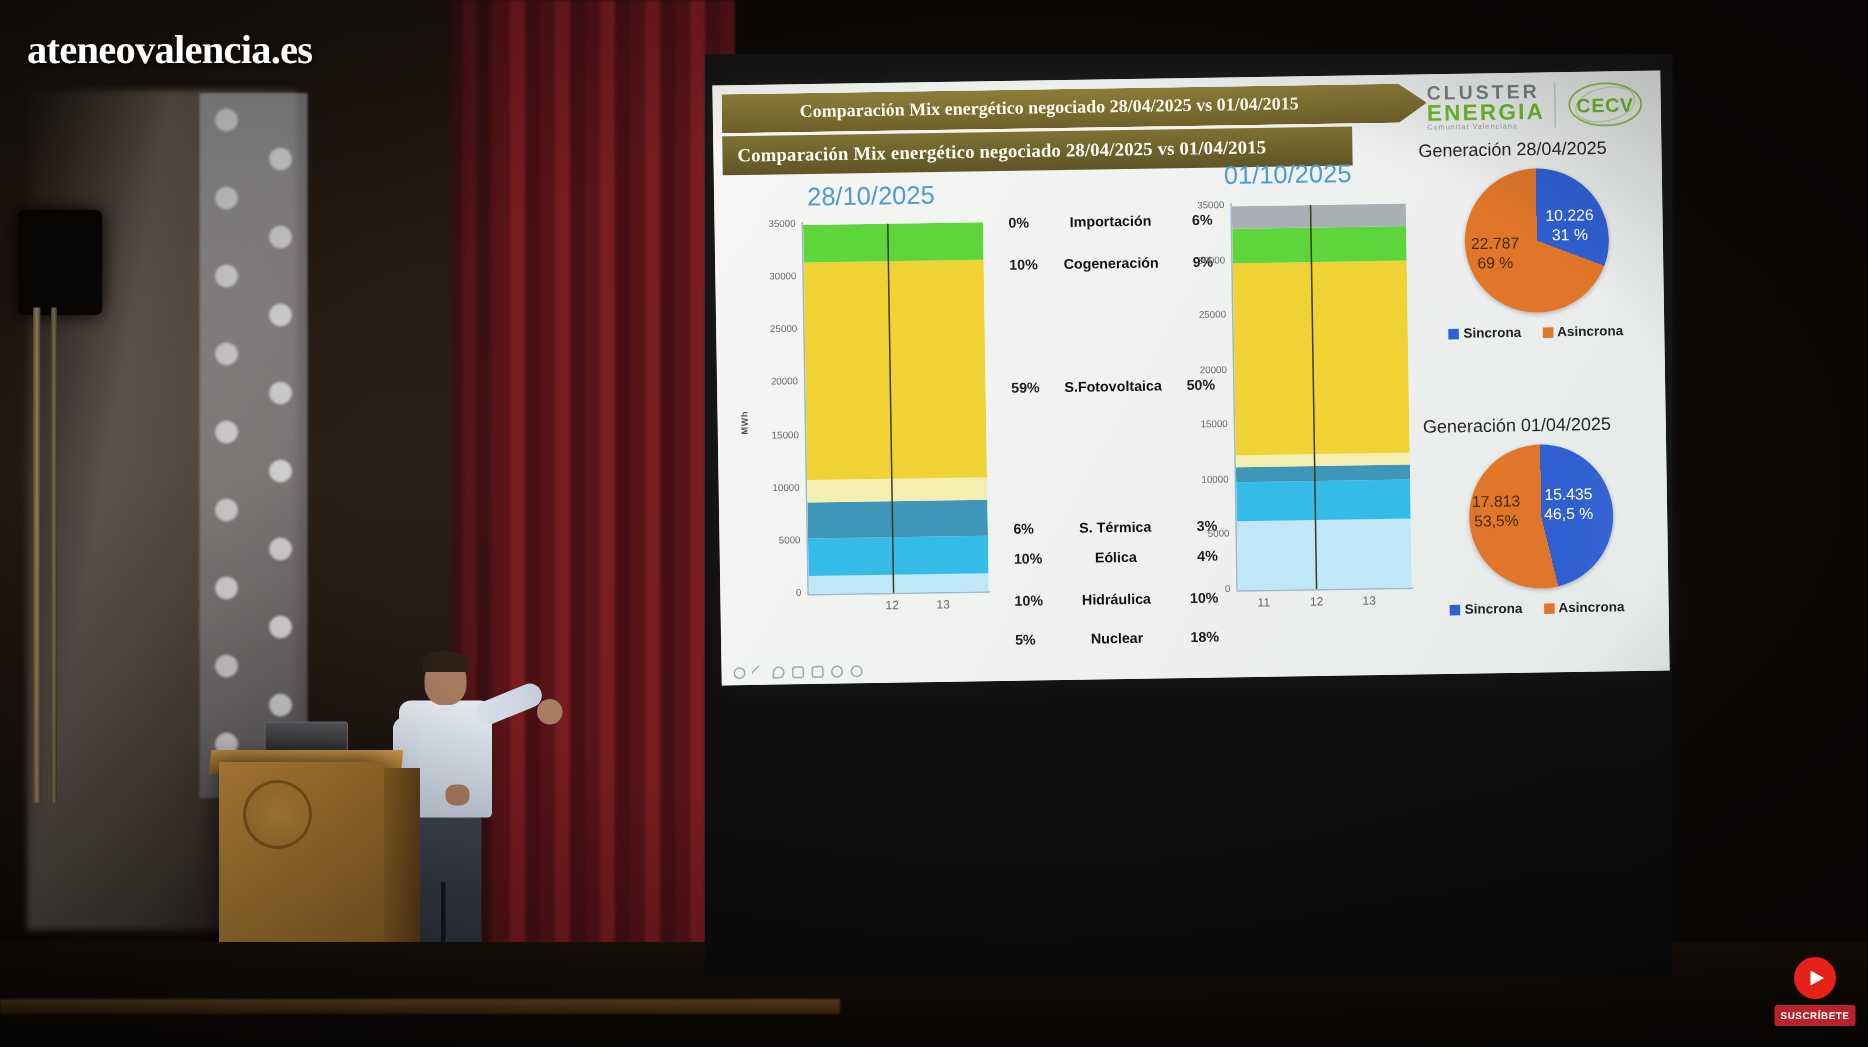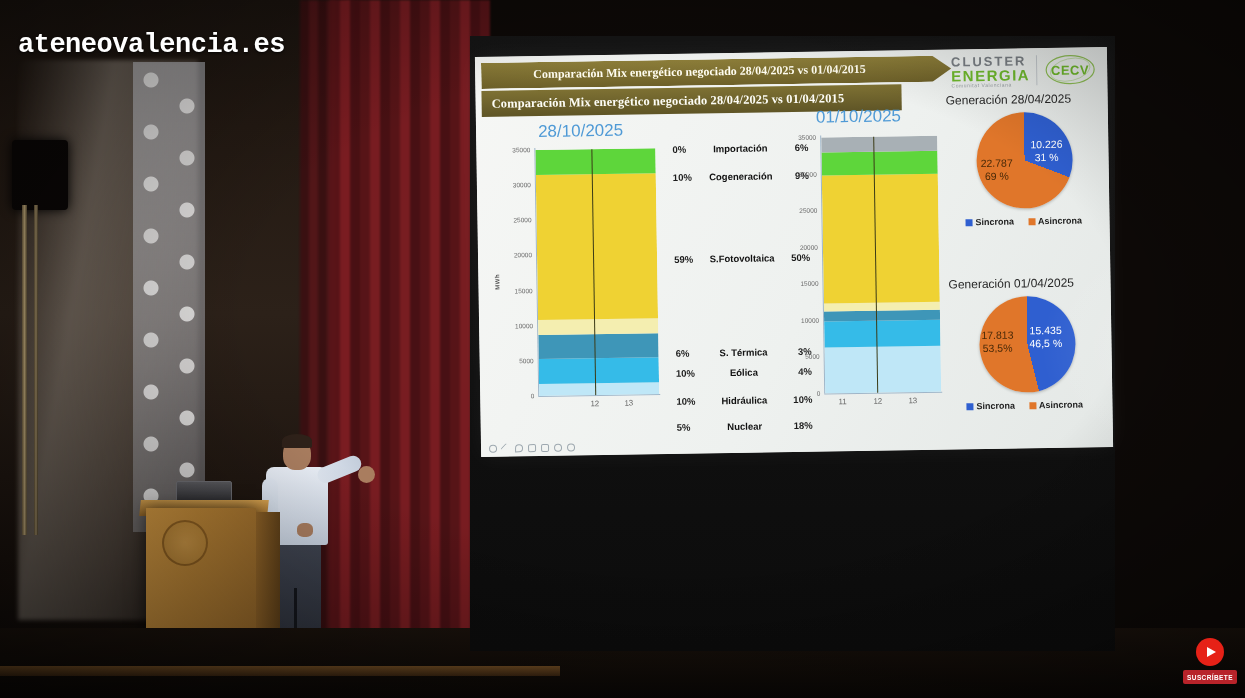--- a/index.html
+++ b/index.html
@@ -146,22 +146,22 @@
   .pie-legend { position:absolute; display:flex; gap:14px; font-size:9px; color:#222; }
   .sw { display:inline-block; width:7px; height:7px; margin-right:3px; vertical-align:middle;}
 
   
   .ppt-bar { position:absolute; left:8px; bottom:4px; display:flex; gap:5px;
              align-items:center; opacity:.55; }
   .ppt-ic { width:8px; height:8px; border:1px solid #5a6b7a; border-radius:2px; }
 
   
   .watermark { position:absolute; left:18px; top:18px; font-size:27px; font-weight:700;
-               color:#fff; letter-spacing:-.5px; font-family:Liberation Mono, monospace;
-               text-shadow:0 1px 3px rgba(0,0,0,.8);margin-top:12px; }
+               color:#fff; letter-spacing:-.5px; font-family:Liberation Serif, serif;
+               text-shadow:0 1px 3px rgba(0,0,0,.8); }
 
   
   .yt { position:absolute; right:6px; bottom:6px; width:58px; height:60px; }
   .yt-play { position:absolute; left:15px; top:6px; width:28px; height:28px;
              background:#e62117; border-radius:50%; display:flex;
              align-items:center; justify-content:center; }
   .yt-play i { display:block; width:0;height:0; border-left:9px solid #fff;
                border-top:5.5px solid transparent; border-bottom:5.5px solid transparent;
                margin-left:2px;}
   .yt-btn { position:absolute; left:2px; bottom:8px; width:54px; height:14px;

